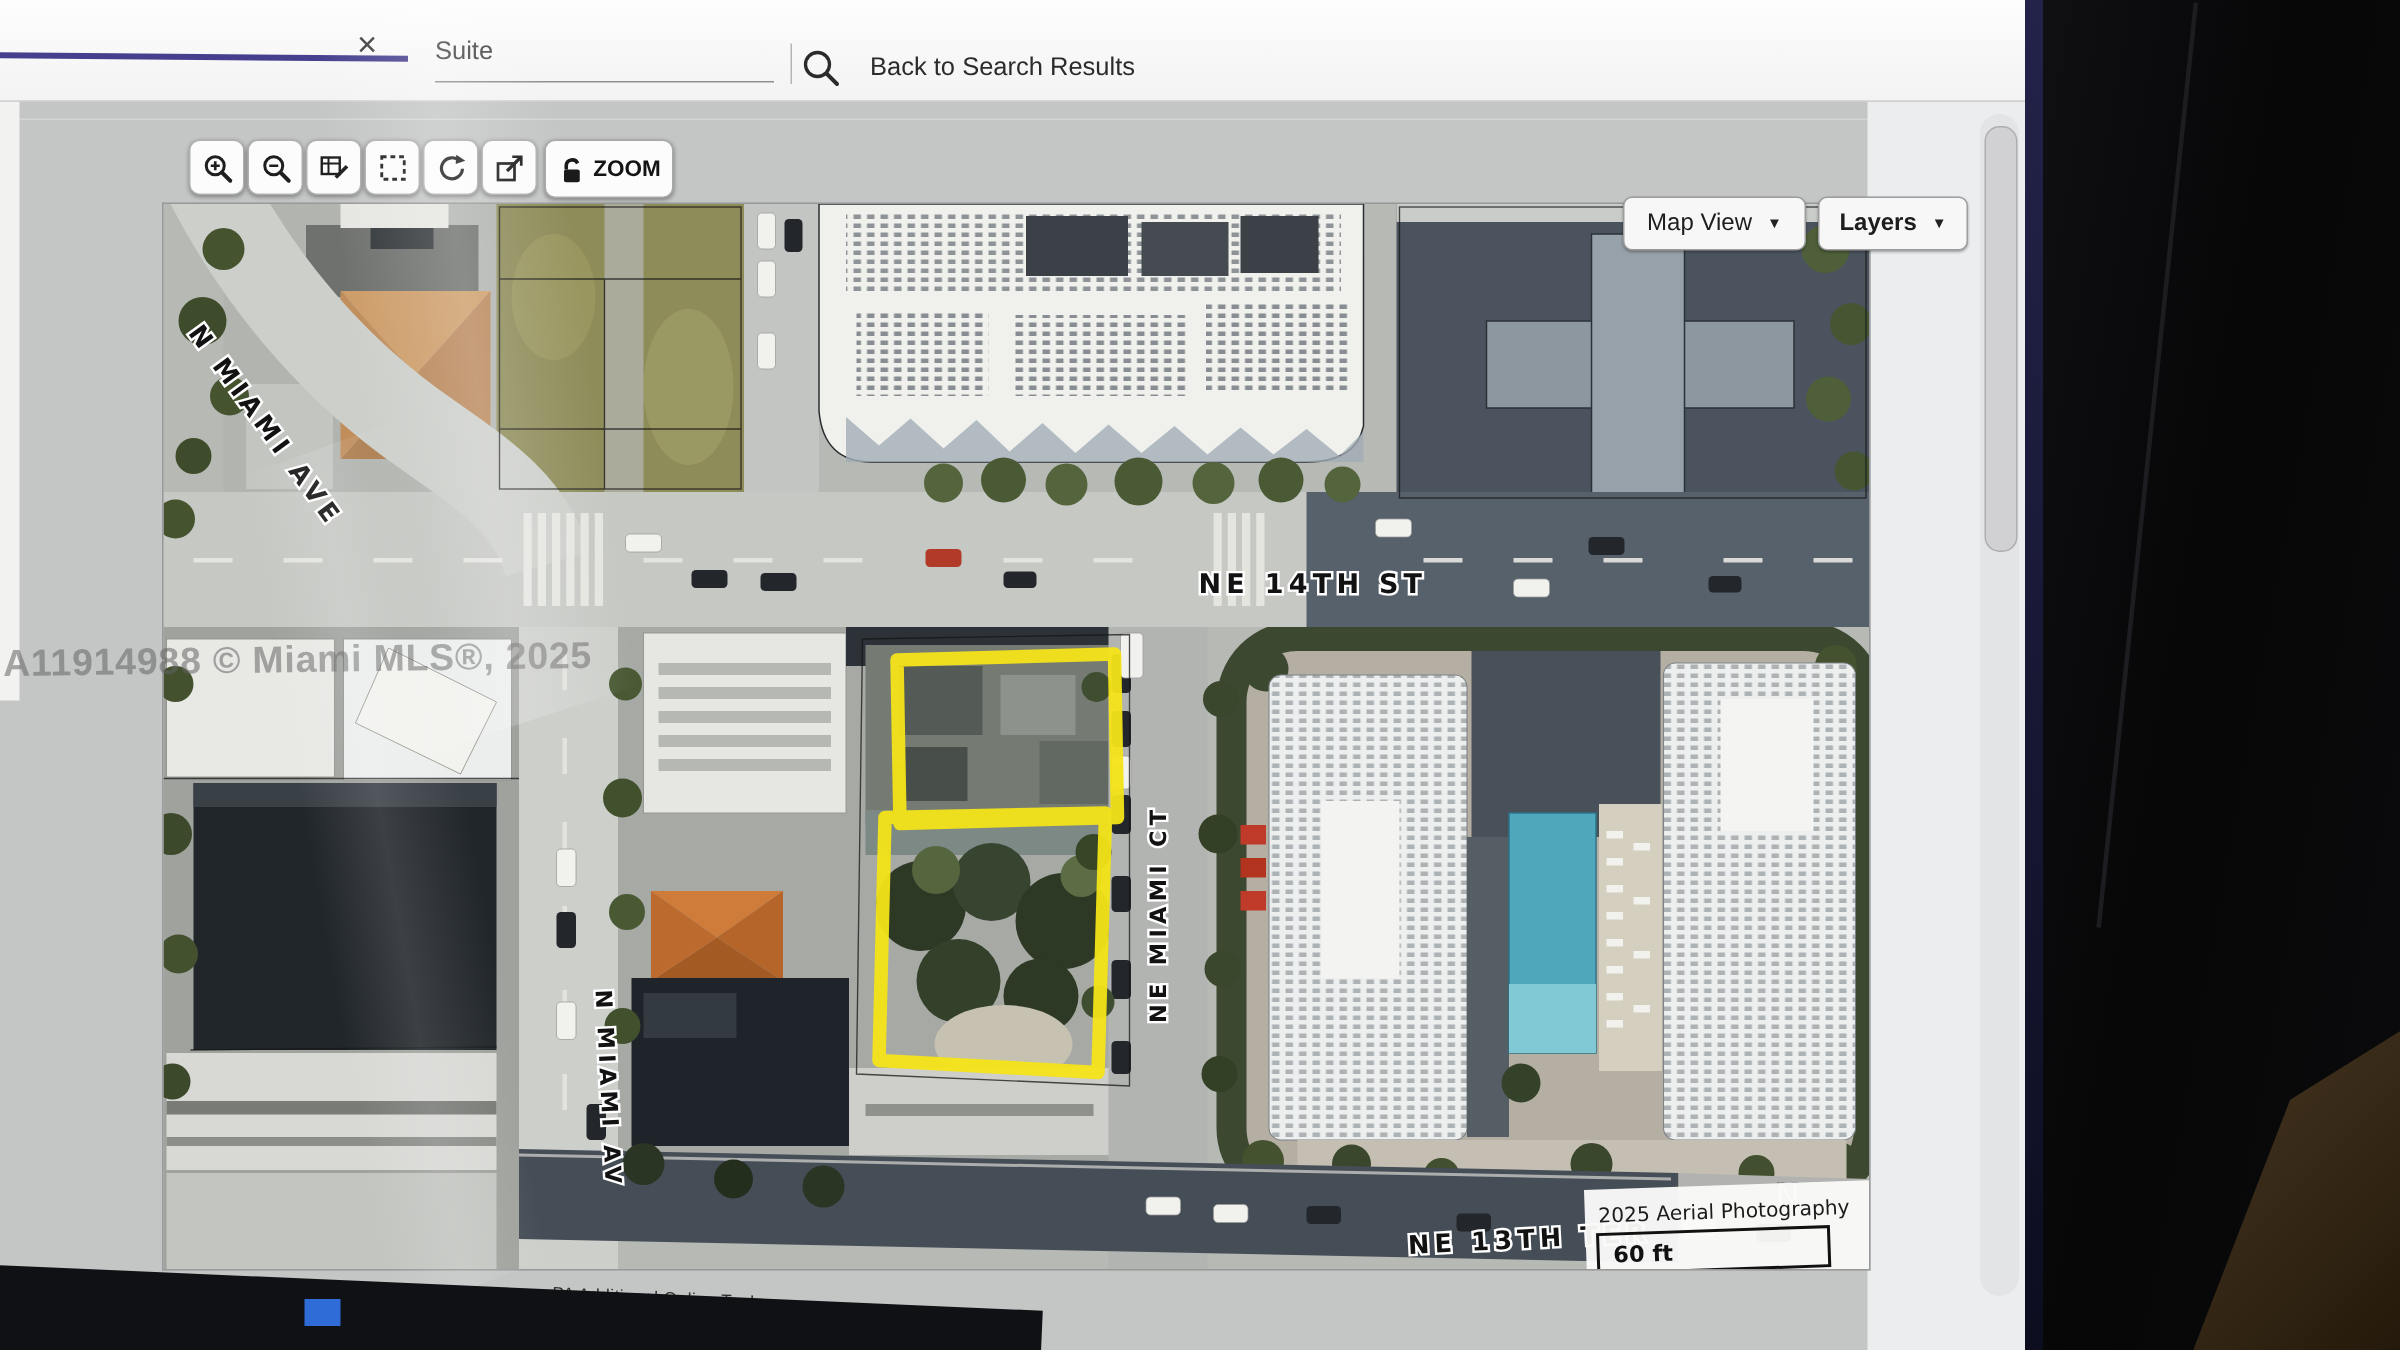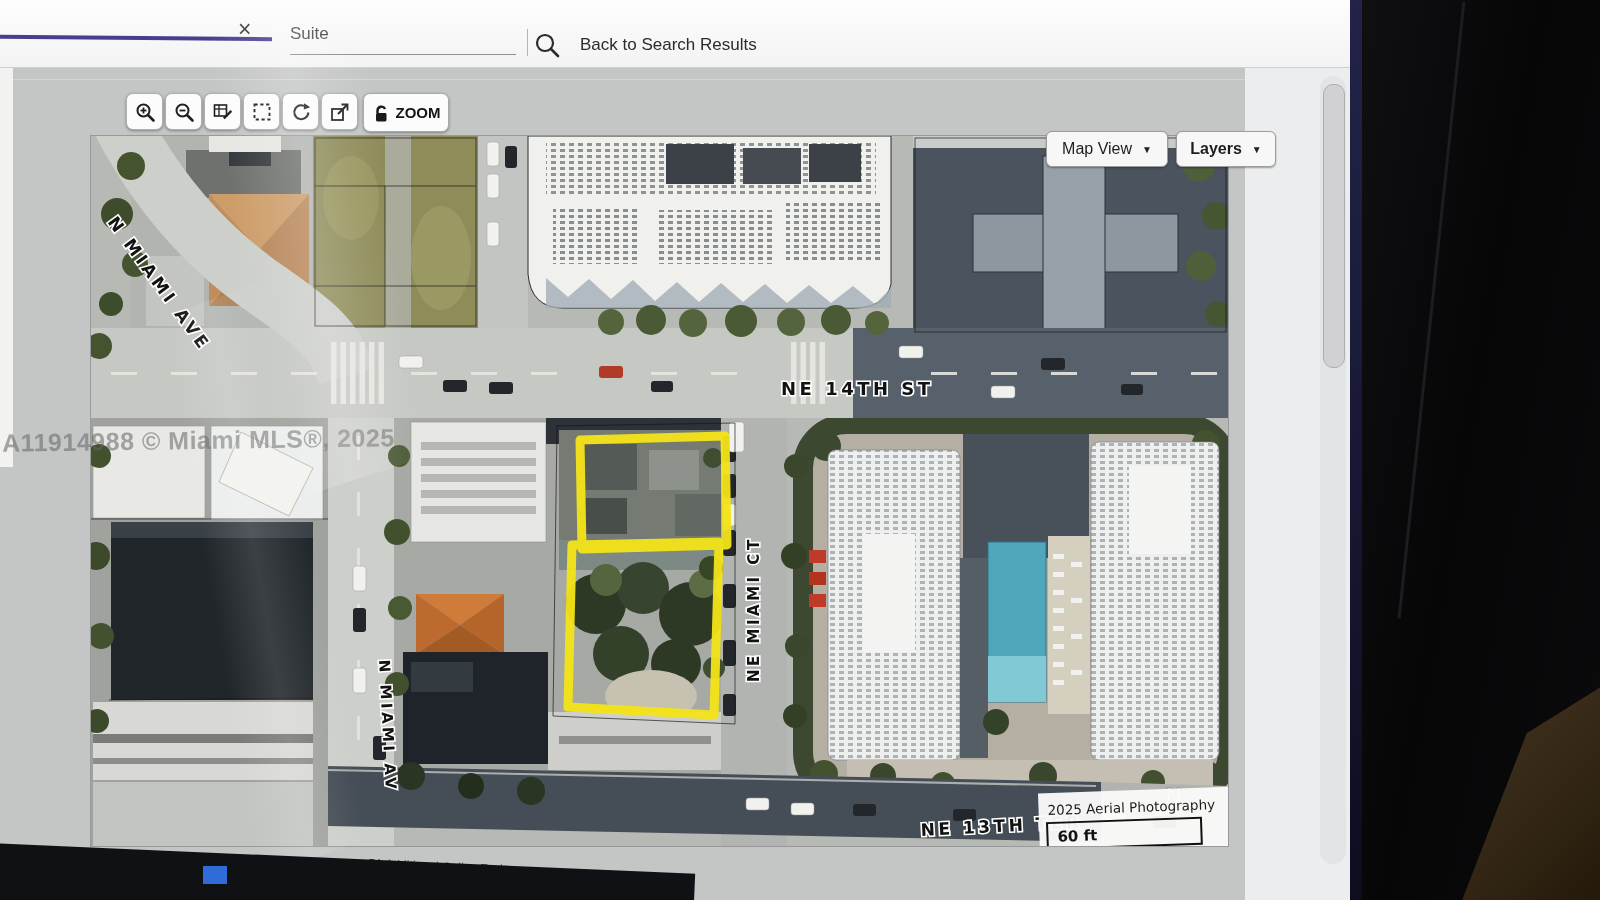--- a/index.html
+++ b/index.html
@@ -19,38 +19,38 @@
   #search-btn{left:532px;top:30px;width:30px;height:30px;}
   #back-link{left:580px;top:35px;font-size:17px;color:#2b2b2b;}
   #hairline{left:0;top:79px;width:1300px;height:1px;background:#d8d8d8;opacity:.8;z-index:2;}
   #left-white-strip{left:0;top:67px;width:13px;height:400px;background:#f2f2f0;z-index:2;}
   #right-margin{left:1245px;top:67px;width:107px;height:833px;background:#ebedee;z-index:2;}
   #scroll-track{left:1320px;top:76px;width:26px;height:788px;background:#e3e4e5;border-radius:13px;z-index:3;}
   #scroll-thumb{left:1323px;top:84px;width:20px;height:282px;background:#d1d1d3;border:1px solid #aeaeb0;
     border-radius:10px;z-index:4;}
 
   
-  #map-wrap{left:90px;top:135px;width:1137px;height:710px;border:1px solid #97999a;
+  #map-wrap{left:108px;top:135px;width:1137px;height:710px;border:1px solid #97999a;
     overflow:hidden;z-index:3;background:#b7b9b4;}
   #map-wrap svg{display:block;}
   #watermark{left:2px;top:426px;z-index:6;font-size:25px;letter-spacing:.5px;white-space:nowrap;
     color:rgba(100,100,100,.55);transform:rotate(-.8deg);font-weight:bold;}
 
   
   #toolbar{left:126px;top:93px;display:flex;gap:2px;z-index:10;}
   .tool-btn{width:35px;height:35px;background:#fcfcfc;border:1px solid #b0b0b0;border-radius:7px;
     box-shadow:0 1px 3px rgba(0,0,0,.35);display:flex;align-items:center;justify-content:center;}
   #zoom-btn{width:84px;height:37px;background:#fcfcfc;border:1px solid #a8a8a8;border-radius:7px;
     box-shadow:0 1px 3px rgba(0,0,0,.35);display:flex;align-items:center;justify-content:center;gap:5px;
     font-weight:bold;font-size:15px;color:#141414;margin-left:3px;}
 
   
   .dropdown{height:34px;background:#f7f7f7;border:1px solid #9d9d9d;border-radius:6px;
     box-shadow:0 1px 2px rgba(0,0,0,.35);display:flex;align-items:center;justify-content:center;gap:10px;
-    font-size:16px;color:#1d1d1d;z-index:10;}
+    font-size:16px;color:#1d1d1d;z-index:10;margin-left:36px;}
   #map-view-btn{left:1046px;top:131px;width:120px;}
   #layers-btn{left:1176px;top:131px;width:98px;font-weight:bold;}
   .tri{font-size:10px;color:#222;}
 
   
   #footer-text{left:368px;top:860px;font-size:11.5px;color:#2e2e2e;transform:rotate(2.6deg);
     z-index:39;letter-spacing:.3px;}
   #bezel-bottom{left:-30px;top:858px;width:724px;height:70px;background:#101114;
     transform:rotate(2.5deg);z-index:40;}
   #taskbar-icon{left:203px;top:866px;width:24px;height:18px;background:#2f6cd8;z-index:41;}

